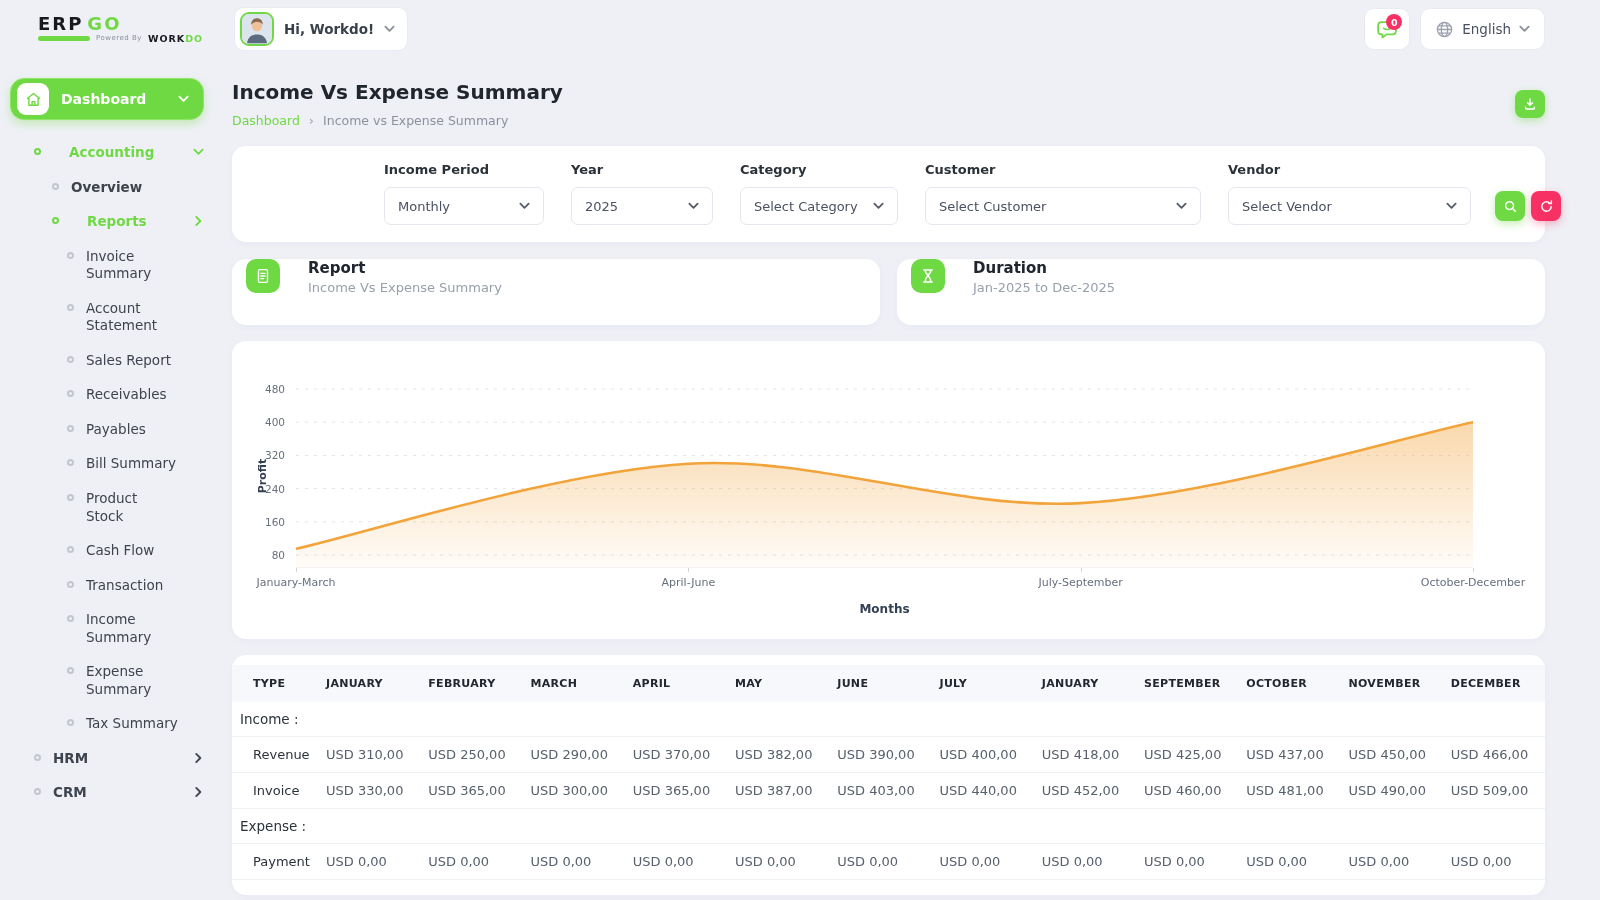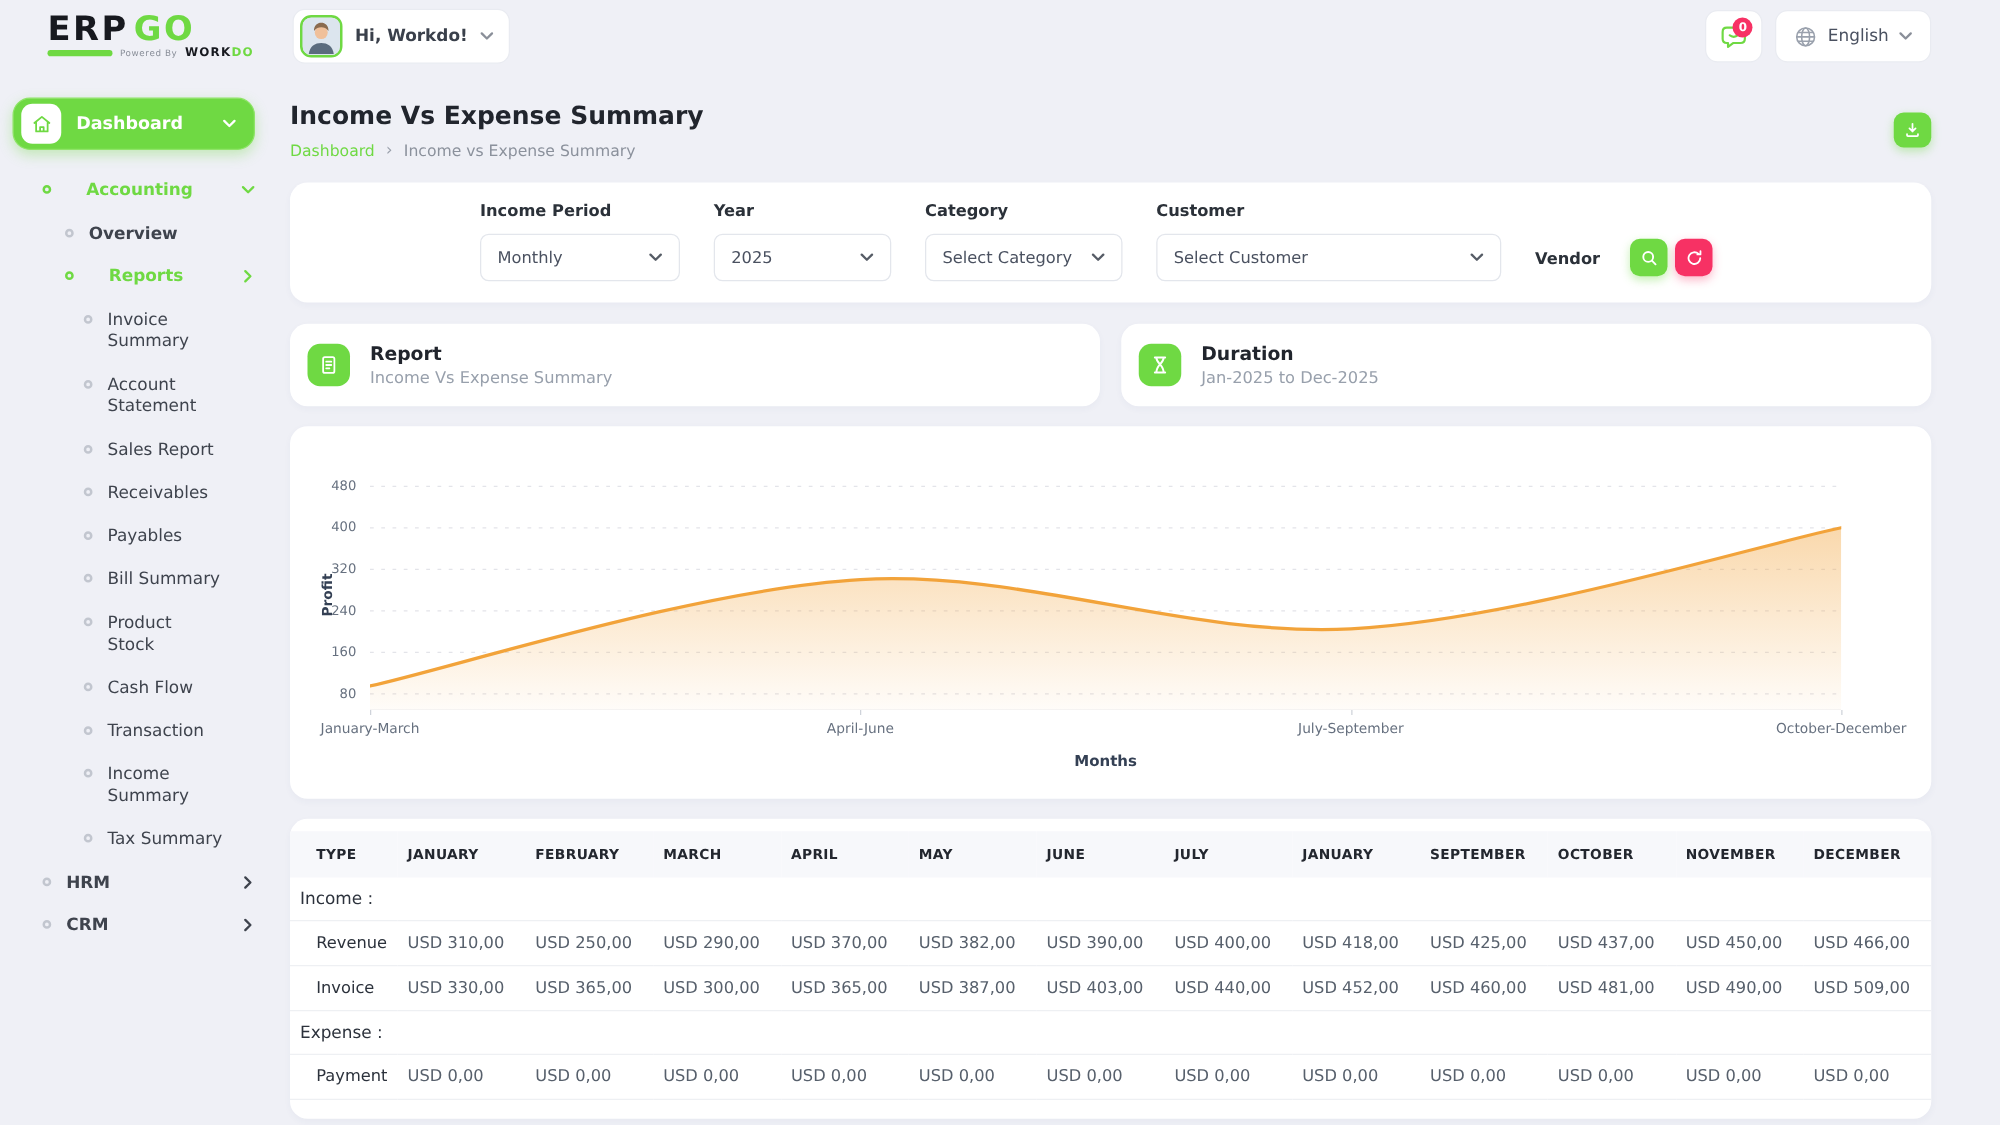--- a/index.html
+++ b/index.html
@@ -3,21 +3,21 @@
 <meta charset="utf-8">
 <style>
   * { margin:0; padding:0; box-sizing:border-box; }
   html,body { width:1600px; height:900px; overflow:hidden; background:#eff0f6;
     font-family:"DejaVu Sans", sans-serif; }
   .app { width:1600px; height:900px; display:flex; flex-direction:column; }
 
   
   .topbar { height:58px; display:flex; align-items:center; padding:0 55px 0 38px; flex:none; }
   .logo-block { width:176px; cursor:pointer; }
-  .logo-line1 { font-size:27px; font-weight:800; letter-spacing:2px; color:#17191f; line-height:1; }
+  .logo-line1 { font-size:18px; font-weight:800; letter-spacing:2px; color:#17191f; line-height:1; }
   .logo-line1 .go { color:#6fd943; margin-left:4px; }
   .logo-line2 { display:flex; align-items:center; gap:6px; margin-top:0; }
   .logo-bar { width:52px; height:5px; border-radius:3px; background:#6fd943; }
   .powered { font-size:7px; color:#8a8f99; letter-spacing:.5px; }
   .powered-brand { font-size:9.5px; font-weight:800; letter-spacing:1px; color:#17191f; }
   .powered-brand .go { color:#6fd943; }
 
   .user-chip { margin-left:20px; height:44px; background:#fff; border:1px solid #e9ebf1;
     border-radius:10px; display:flex; align-items:center; gap:10px; padding:4px 12px 4px 5px; cursor:pointer; }
   .avatar { width:34px; height:34px; border-radius:9px; border:2px solid #6fd943; overflow:hidden; background:#dbe4ee; }
@@ -81,21 +81,21 @@
   .select { height:38px; border:1px solid #e3e6ec; border-radius:7px; background:#fff;
     display:flex; align-items:center; justify-content:space-between; padding:0 13px;
     font-size:13px; color:#4a5160; cursor:pointer; }
   .select .chev { color:#565c66; }
   .sq-btn { width:30px; height:30px; flex:none; border:none; border-radius:8px; display:flex;
     align-items:center; justify-content:center; cursor:pointer; margin-bottom:4px; }
   .sq-btn.search { background:#6fd943; box-shadow:0 3px 8px rgba(111,217,67,.4); margin-left:-3px; }
   .sq-btn.reset { background:#f73164; box-shadow:0 3px 8px rgba(247,49,100,.35); margin-left:-21px; }
 
   .info-row { margin-top:17px; display:flex; gap:17px; }
-  .info-card { flex:1; height:66px; display:flex; align-items:center; gap:16px; padding:0 14px; }
+  .info-card { flex:1; height:66px; display:flex; align-items:flex-start; gap:28px; padding:0 14px; }
   .info-ic { width:34px; height:34px; border-radius:10px; background:#6fd943; display:flex;
     align-items:center; justify-content:center; flex:none; }
   .info-title { font-size:15px; font-weight:700; color:#21252d; }
   .info-sub { font-size:13px; color:#98a0ac; margin-top:3px; }
 
   
   .chart-card { margin-top:16px; height:298px; padding:20px; }
   .plot-wrap { position:relative; height:185px; margin:22px 52px 0 44px; }
   .plot-wrap svg.chart { position:absolute; inset:0; width:100%; height:100%; }
   .ytick { position:absolute; right:calc(100% + 11px); transform:translateY(-50%);
@@ -236,20 +236,24 @@
             <span class="dot"></span>
             <span class="lbl">Cash Flow</span>
           </div>
           <div class="nav-item lvl3">
             <span class="dot"></span>
             <span class="lbl">Transaction</span>
           </div>
           <div class="nav-item lvl3">
             <span class="dot"></span>
             <span class="lbl">Income Summary</span>
+          </div>
+          <div class="nav-item lvl3">
+            <span class="dot"></span>
+            <span class="lbl">Expense Summary</span>
           </div>
           <div class="nav-item lvl3">
             <span class="dot"></span>
             <span class="lbl">Tax Summary</span>
           </div>
           <div class="nav-item lvl1">
             <span class="dot"></span>
             <span class="lbl">HRM</span>
             <svg class="chev right" viewBox="0 0 12 8">
               <path d="M1.5 1.5 6 6l4.5-4.5" fill="none" stroke="currentColor" stroke-width="2" stroke-linecap="round" stroke-linejoin="round"></path>
@@ -317,20 +321,26 @@
               <label>Customer</label>
               <div class="select" style="width:276px">
                 <span>Select Customer</span>
                 <svg class="chev " viewBox="0 0 12 8">
                   <path d="M1.5 1.5 6 6l4.5-4.5" fill="none" stroke="currentColor" stroke-width="2" stroke-linecap="round" stroke-linejoin="round"></path>
                 </svg>
               </div>
             </div>
             <div class="field">
               <label>Vendor</label>
+              <div class="select" style="width:243px">
+                <span>Select Vendor</span>
+                <svg class="chev " viewBox="0 0 12 8">
+                  <path d="M1.5 1.5 6 6l4.5-4.5" fill="none" stroke="currentColor" stroke-width="2" stroke-linecap="round" stroke-linejoin="round"></path>
+                </svg>
+              </div>
             </div>
           </div>
         <button class="sq-btn search">
           <svg width="15" height="15" viewBox="0 0 24 24">
               <circle cx="10.5" cy="10.5" r="6.3" fill="none" stroke="#fff" stroke-width="2.4"></circle>
               <path d="m15.3 15.3 4.6 4.6" stroke="#fff" stroke-width="2.4" stroke-linecap="round"></path>
             </svg>
         </button>
         <button class="sq-btn reset">
           <svg width="15" height="15" viewBox="0 0 24 24">

